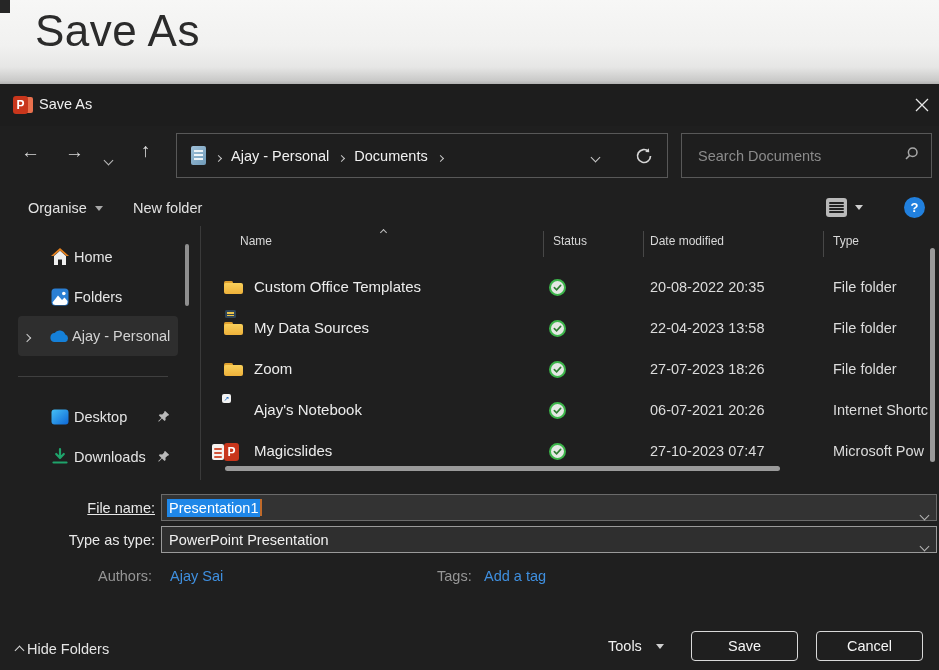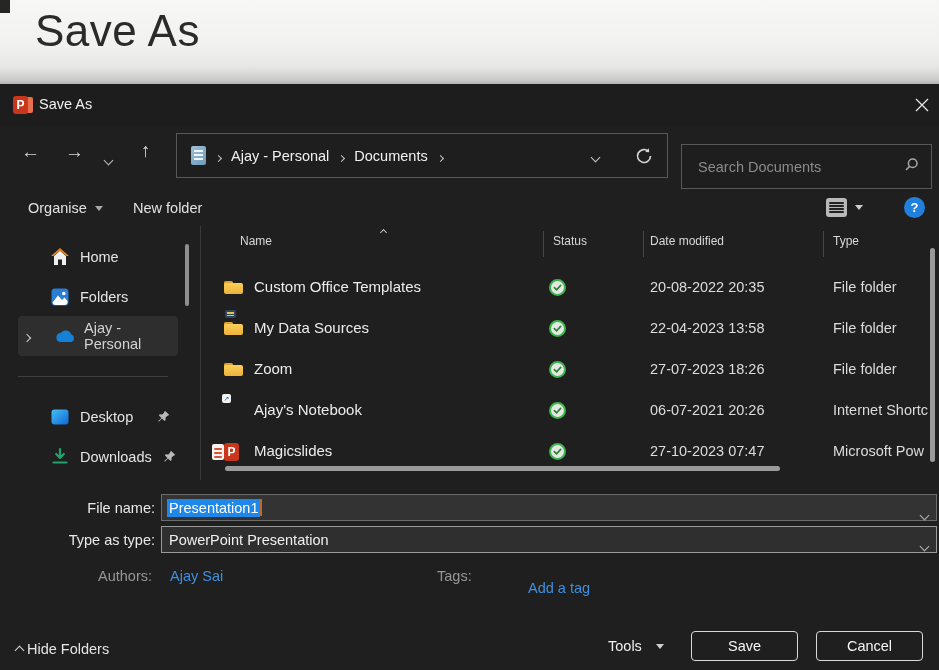--- a/index.html
+++ b/index.html
@@ -56,21 +56,21 @@
   #newfolder { left:133px; top:200px; cursor:pointer; }
   .tri-down { width:0; height:0; border-left:4px solid transparent; border-right:4px solid transparent; border-top:5px solid #a8a8a8; }
   #view-toggle { left:826px; top:198px; display:flex; align-items:center; gap:8px; cursor:pointer; }
   .view-icon { width:21px; height:19px; background:#b9b9b9; border-radius:3px; padding:3.5px 3px; display:flex; flex-direction:column; justify-content:space-between; }
   .view-icon i { height:2px; background:#222; border-radius:1px; }
   #help-btn { left:904px; top:197px; width:21px; height:21px; border-radius:50%; background:#2180de; color:#fff;
     font-size:13px; font-weight:bold; display:flex; align-items:center; justify-content:center; cursor:pointer; }
 
   
   #sidebar-sep { left:200px; top:226px; width:1px; height:254px; background:#3a3a3a; }
-  .side-item { position:absolute; left:18px; width:160px; height:40px; display:flex; align-items:center; gap:10px;
+  .side-item { position:absolute; left:18px; width:160px; height:40px; display:flex; align-items:center; gap:4px;
     font-size:14.5px; color:#e4e4e4; border-radius:4px; cursor:pointer; }
   .side-item .icon { width:20px; height:20px; margin-left:32px; flex:none; }
   .side-item.selected { background:#2e2e2e; color:#d2d2d2; }
   .side-item.selected .icon { margin-left:0; }
   .expander { margin-left:6px; color:#cfcfcf; }
   .pin { margin-left:auto; margin-right:8px; width:14px; height:14px; flex:none; }
   #side-divider { left:18px; top:376px; width:150px; height:1px; background:#3f3f3f; }
   #side-scroll { left:185px; top:244px; width:4px; height:62px; background:#8f8f8f; border-radius:2px; cursor:pointer; }
 
   
@@ -99,21 +99,21 @@
   .edge-icon .sc { position:absolute; left:-2px; bottom:-2px; width:9px; height:9px; background:#f2f2f2; border-radius:2px;
     color:#1565c0; font-size:7px; line-height:9px; text-align:center; }
   .ppt-small { transform:scale(.95); transform-origin:top left; }
 
   
   #h-scroll { left:225px; top:466px; width:555px; height:5px; background:#9a9a9a; border-radius:3px; cursor:pointer; }
   #v-scroll { left:930px; top:248px; width:5px; height:214px; background:#9a9a9a; border-radius:3px; cursor:pointer; }
 
   
   .f-label { position:absolute; width:155px; text-align:right; font-size:14.5px; color:#e8e8e8; }
-  #fn-label { left:0; top:500px; }
+  #fn-label { left:0; top:500px;text-decoration:underline; }
   #st-label { left:0; top:532px; }
   #fn-input { left:161px; top:494px; width:776px; height:27px; background:#333333; border:1px solid #6b6b6b;
     display:flex; align-items:center; padding:0 24px 0 5px; cursor:text; }
   #fn-sel { background:#1f87e8; color:#fff; font-size:14.5px; padding:1px 2px; }
   #fn-caret { width:2px; height:17px; background:#c06a2a; }
   .combo-chev { position:absolute; right:8px; top:10px; color:#b5b5b5; }
   #st-combo { left:161px; top:526px; width:776px; height:27px; background:#2f2f2f; border:1px solid #9a9a9a;
     display:flex; align-items:center; padding:0 24px 0 7px; cursor:pointer; font-size:14.5px; color:#f0f0f0; }
 
   .meta-label { font-size:14.5px; color:#969696; }
@@ -177,21 +177,21 @@
       <span class="crumb-sep"><span class="chev right"></span></span>
       <span id="bc-chevron"><span class="chev down"></span></span>
       <span id="refresh-icon">
         <svg viewBox="0 0 18 18" width="18" height="18">
             <path d="M13.6 4.4 A6.5 6.5 0 1 0 15.5 9" fill="none" stroke="#d6d6d6" stroke-width="1.7"></path>
             <path d="M13.9 1.2 L14.2 5.2 L10.2 4.9 Z" fill="#d6d6d6"></path>
           </svg>
       </span>
     </div>
 
-    <div id="search-box" class="abs" style="top:60px;">
+    <div id="search-box" class="abs" style="top:49px;">
       <input id="search-input" placeholder="Search Documents" style="">
       <span>
         <svg width="15" height="15" viewBox="0 0 15 15">
             <circle cx="8.7" cy="6.3" r="4.3" fill="none" stroke="#a8a8a8" stroke-width="1.5"></circle>
             <path d="M5.6 9.4 L2 13" stroke="#a8a8a8" stroke-width="1.5"></path>
           </svg>
       </span>
     </div>
 
     <div id="organise" class="abs" style="top:116px;">
@@ -374,21 +374,21 @@
 
     <div id="st-label" class="f-label" style="top:448px;">Type as type:</div>
     <div id="st-combo" class="abs" style="top:442px;">
       <span>PowerPoint Presentation</span>
       <span class="combo-chev"><span class="chev down"></span></span>
     </div>
 
     <div id="authors-label" class="abs meta-label" style="top:484px;">Authors:</div>
     <div id="authors-value" class="abs meta-link" style="top:484px;">Ajay Sai</div>
     <div id="tags-label" class="abs meta-label" style="top:484px;">Tags:</div>
-    <div id="tags-value" class="abs meta-link" style="top:496px;margin-left:44px;">Add a tag</div>
+    <div id="tags-value" class="abs meta-link" style="top:484px;">Add a tag</div>
 
     <div id="hide-folders" class="abs" style="top:557px;">
       <span class="chev up"></span>
       <span>Hide Folders</span>
     </div>
     <div id="tools" class="abs" style="top:554px;">
       <span>Tools</span>
       <span class="tri-down" style="border-top-color:#d0d0d0;"></span>
     </div>
     <div id="save-btn" class="btn" style="top:547px;">Save</div>

